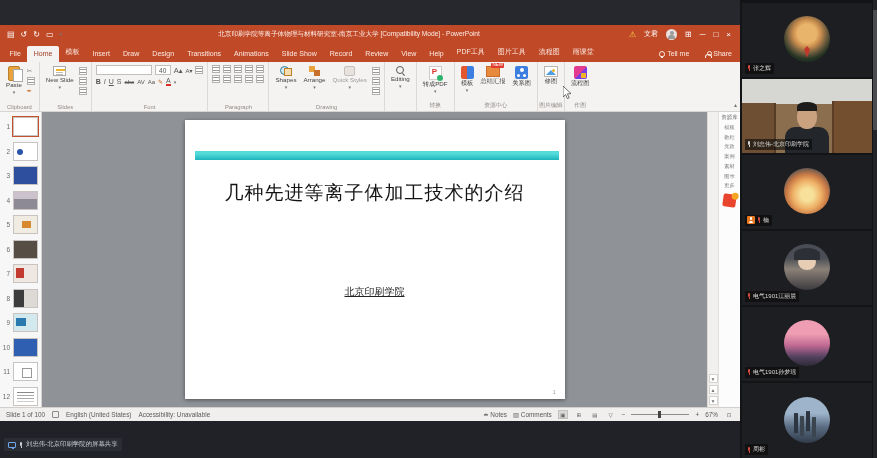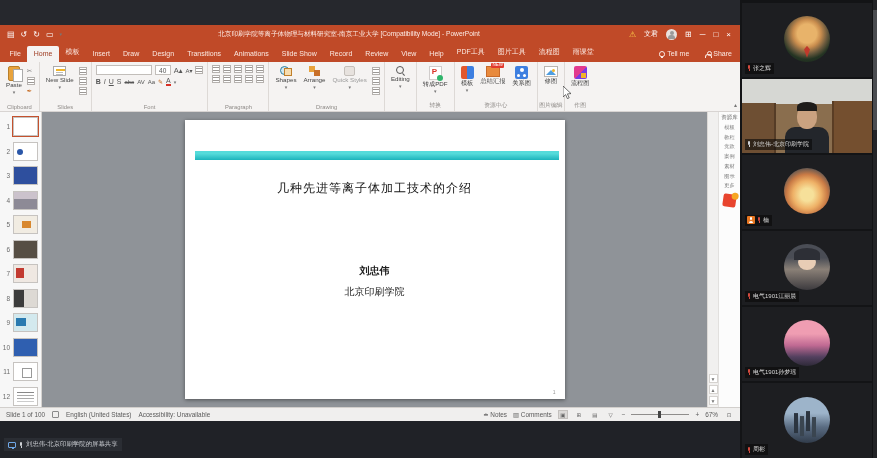--- a/index.html
+++ b/index.html
@@ -95,23 +95,23 @@
   .th7 { background:#efe8e2; position:relative; } .th7::before{ content:""; position:absolute; left:2px; top:3px; width:8px; height:10px; background:#c23a30; }
   .th8 { background:linear-gradient(90deg,#3c3c3c 0 45%,#ddd9d4 45%); }
   .th9 { background:#d3e9ee; position:relative; } .th9::before{ content:""; position:absolute; left:2px; top:4px; width:10px; height:8px; background:#2a7ab0; }
   .th10 { background:#2f5fb0; }
   .th11 { background:#fff; position:relative; } .th11::before{ content:""; position:absolute; left:8px; top:5px; width:8px; height:8px; border:1px solid #999; }
   .th12 { background:#fff; position:relative; } .th12::before{ content:""; position:absolute; left:3px; top:4px; width:17px; height:1px; background:#888; box-shadow:0 3px 0 #aaa, 0 6px 0 #aaa, 0 9px 0 #ccc; }
 
   .canvas { flex:1; background:#8f9398; position:relative; }
   .slide { position:absolute; left:50%; transform:translateX(-50%); top:8px; width:380px; height:279px; background:#fff; box-shadow:0 1px 4px rgba(0,0,0,.45); }
   .tealbar { position:absolute; top:31px; left:10px; right:6px; height:9px; background:linear-gradient(180deg,#55dbda 0 30%,#1db4bc); }
-  .stitle { position:absolute; top:60px; width:100%; text-align:center; font-size:12px; color:#141414; letter-spacing:1px; }
+  .stitle { position:absolute; top:60px; width:100%; text-align:center; font-size:19px; color:#141414; letter-spacing:1px; }
   .sauthor { position:absolute; top:144px; width:100%; text-align:center; font-size:10px; font-weight:bold; color:#222; }
-  .sorg { position:absolute; top:165px; width:100%; text-align:center; font-size:10px; color:#222; }
+  .sorg { position:absolute; top:165px; width:100%; text-align:center; font-size:10px; color:#222;text-decoration:underline; }
   .sdate { position:absolute; top:196px; width:100%; text-align:center; font-size:7.5px; color:#333; }
   .spage { position:absolute; right:9px; bottom:4px; font-size:5px; color:#999; }
 
   .vscroll { width:11px; background:#f1f0ef; border-left:1px solid #dcd9d6; display:flex; flex-direction:column; justify-content:flex-end; align-items:center; padding-bottom:2px; gap:2px; }
   .vs-btn { width:9px; height:9px; background:#fff; border:1px solid #d5d2cf; font-size:5px; color:#777; text-align:center; line-height:8px; }
 
   .resources { width:22px; background:#fcfcfc; border-left:1px solid #e2e0de; display:flex; flex-direction:column; align-items:center; font-size:5.2px; color:#7b7b7b; padding-top:2px; }
   .res-head { font-size:5.5px; color:#666; margin-bottom:3px; white-space:nowrap; }
   .res-item { margin-bottom:3.5px; text-align:center; line-height:1.2; }
   .res-ic { width:11px; height:11px; border-radius:2px; background:#b9c4d6; margin:0 auto 1px; }
@@ -427,21 +427,20 @@
         <div class="thumbrow">
             <span class="tnum">12</span>
             <span class="tbox th12"></span>
           </div>
       </div>
 
       <div class="canvas">
         <div class="slide">
           <div class="tealbar"></div>
           <div class="stitle">几种先进等离子体加工技术的介绍</div>
-          <div class="sauthor">刘忠伟</div>
           <div class="sorg">北京印刷学院</div>
           <div class="spage">1</div>
         </div>
       </div>
 
       <div class="vscroll">
         <span class="vs-btn">▼</span>
         <span class="vs-btn">▲</span>
         <span class="vs-btn">▼</span>
       </div>

